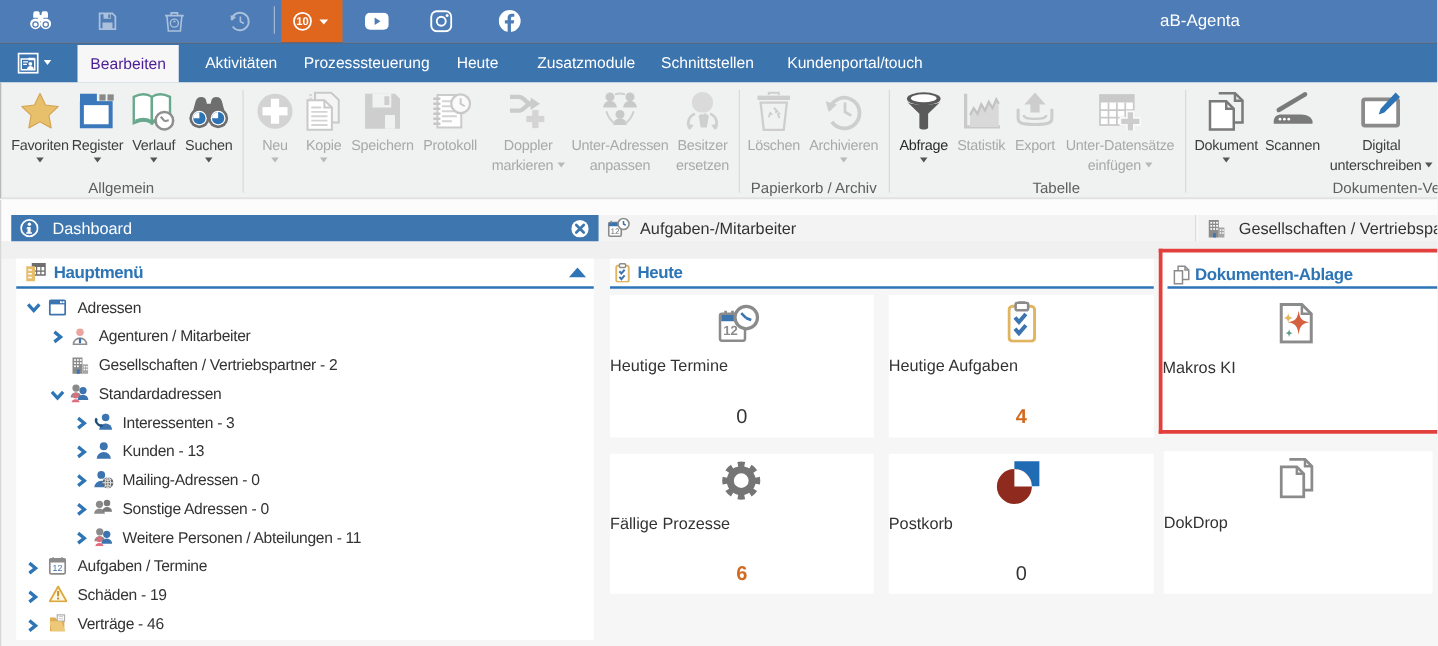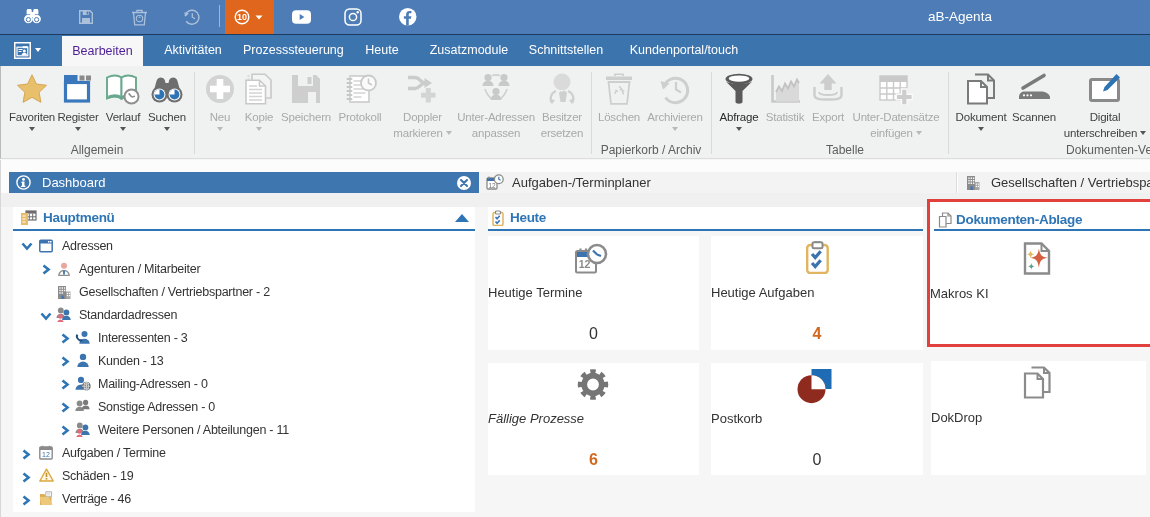--- a/index.html
+++ b/index.html
@@ -385,21 +385,21 @@
     </div>
     <div class="dtab" id="tab2">
       <svg class="abs" style="left:7px;top:2px" width="18" height="17" viewBox="0 0 18 17">
         <rect x="1" y="4" width="10" height="11" rx="1" fill="#fff" stroke="#8b8b8b" stroke-width="1.3"></rect>
         <rect x="1" y="4" width="10" height="3" fill="#3c74b0"></rect>
         <path d="M3 2.5 v2 M9 2.5 v2" stroke="#8b8b8b" stroke-width="1.2"></path>
         <text x="6" y="13.5" font-size="6.5" fill="#707070" text-anchor="middle" font-family="Liberation Sans">12</text>
         <circle cx="12.8" cy="5.2" r="4.4" fill="#fff" stroke="#8b8b8b" stroke-width="1.3"></circle>
         <path d="M12.8 2.8 v2.4 l1.8 1" fill="none" stroke="#3c74b0" stroke-width="1.2"></path>
       </svg>
-      <div class="dtxt" style="left:33px;color:#333;">Aufgaben-/Terminplaner</div>
+      <div class="dtxt" style="left:33px;color:#333;">Aufgaben-/Mitarbeiter</div>
     </div>
     <div class="dtab" id="tab3">
       <svg class="abs" style="left:8px;top:2.5px" width="14" height="16" viewBox="0 0 14 16">
         <rect x="1" y="1" width="8" height="14" fill="#8b8b8b"></rect>
         <rect x="9" y="7" width="4.5" height="8" fill="#a5a5a5"></rect>
         <g fill="#fff">
             <rect x="2.3" y="2.5" width="1.4" height="1.4"></rect>
             <rect x="4.6" y="2.5" width="1.4" height="1.4"></rect>
             <rect x="6.9" y="2.5" width="1.4" height="1.4"></rect>
             <rect x="2.3" y="5" width="1.4" height="1.4"></rect>
@@ -608,21 +608,21 @@
       <path d="M9.5 1.5 a2 2 0 0 1 4 0" fill="none" stroke="#8b8b8b" stroke-width="1.6"></path>
       <path d="M6 13 l3.2 3.6 5.5-6.4 M6 22 l3.2 3.6 5.5-6.4" fill="none" stroke="#3c74b0" stroke-width="3.2"></path>
     </svg>
     <div class="clab" style="top:49px;">Heutige Aufgaben</div>
     <div class="cnum o" style="top:89px;">4</div>
   </div>
   <div class="card" style="left:488px;top:363px;width:211px;height:112px;">
     <svg class="abs" style="left:89px;top:5px" width="32" height="33" viewBox="0 0 32 33">
       <path fill="#757575" d="M11.6 5.8 A11.6 11.6 0 0 1 13.6 5.1 L12.9 1.6 A15.2 15.2 0 0 1 19.1 1.6 L18.4 5.1 A11.6 11.6 0 0 1 20.4 5.8 L20.4 5.8 A11.6 11.6 0 0 1 22.4 6.8 L24.3 3.8 A15.2 15.2 0 0 1 28.7 8.2 L25.7 10.1 A11.6 11.6 0 0 1 26.7 12.1 L26.7 12.1 A11.6 11.6 0 0 1 27.4 14.1 L30.9 13.4 A15.2 15.2 0 0 1 30.9 19.6 L27.4 18.9 A11.6 11.6 0 0 1 26.7 20.9 L26.7 20.9 A11.6 11.6 0 0 1 25.7 22.9 L28.7 24.8 A15.2 15.2 0 0 1 24.3 29.2 L22.4 26.2 A11.6 11.6 0 0 1 20.4 27.2 L20.4 27.2 A11.6 11.6 0 0 1 18.4 27.9 L19.1 31.4 A15.2 15.2 0 0 1 12.9 31.4 L13.6 27.9 A11.6 11.6 0 0 1 11.6 27.2 L11.6 27.2 A11.6 11.6 0 0 1 9.6 26.2 L7.7 29.2 A15.2 15.2 0 0 1 3.3 24.8 L6.3 22.9 A11.6 11.6 0 0 1 5.3 20.9 L5.3 20.9 A11.6 11.6 0 0 1 4.6 18.9 L1.1 19.6 A15.2 15.2 0 0 1 1.1 13.4 L4.6 14.1 A11.6 11.6 0 0 1 5.3 12.1 L5.3 12.1 A11.6 11.6 0 0 1 6.3 10.1 L3.3 8.2 A15.2 15.2 0 0 1 7.7 3.8 L9.6 6.8 A11.6 11.6 0 0 1 11.6 5.8 Z M21.9 16.5 A5.9 5.9 0 1 0 10.1 16.5 A5.9 5.9 0 1 0 21.9 16.5 Z"></path>
     </svg>
-    <div class="clab" style="top:48px;font-style:italic;">Fällige Prozesse</div>
+    <div class="clab" style="top:48px;">Fällige Prozesse</div>
     <div class="cnum o" style="top:88px;">6</div>
   </div>
   <div class="card" style="left:711px;top:363px;width:212px;height:112px;">
     <svg class="abs" style="left:86px;top:3px" width="35" height="38" viewBox="0 0 35 38">
       <rect x="14.5" y="3" width="20" height="20" fill="#1f6cb4"></rect>
       <circle cx="14.5" cy="23.2" r="14" fill="#8e2b1e"></circle>
       <path d="M14.5 23.2 V9.2 A14 14 0 0 1 28.5 23.2 Z" fill="#fff"></path>
     </svg>
     <div class="clab" style="top:48px;">Postkorb</div>
     <div class="cnum" style="top:88px;">0</div>

